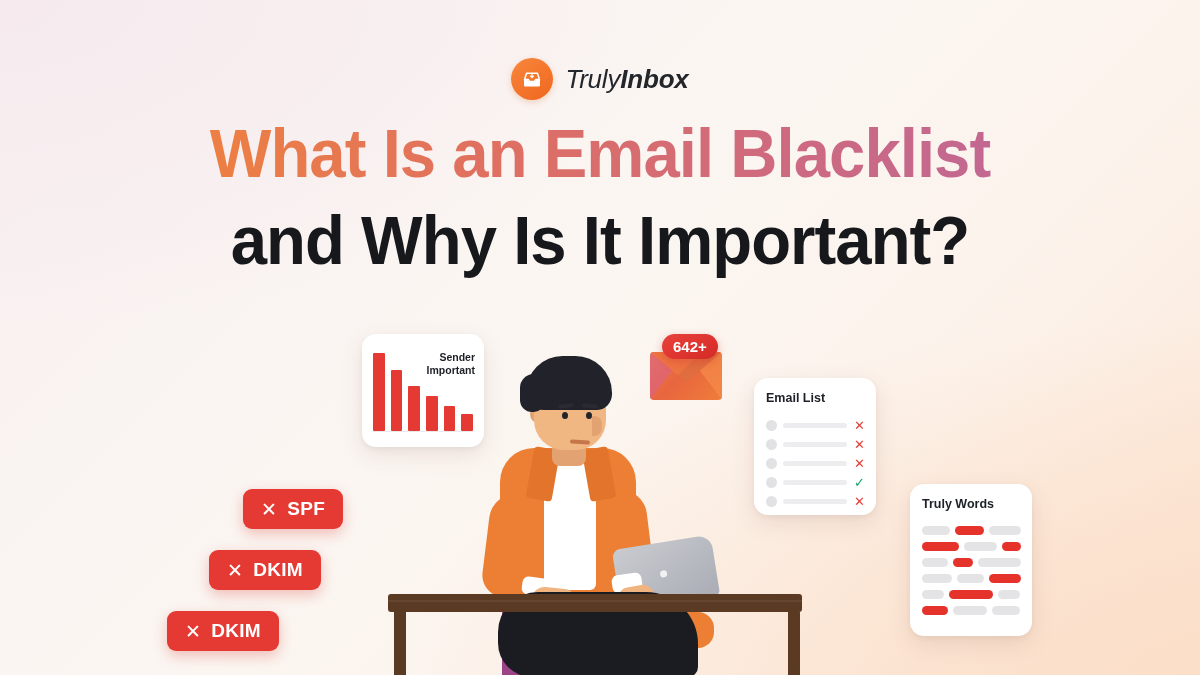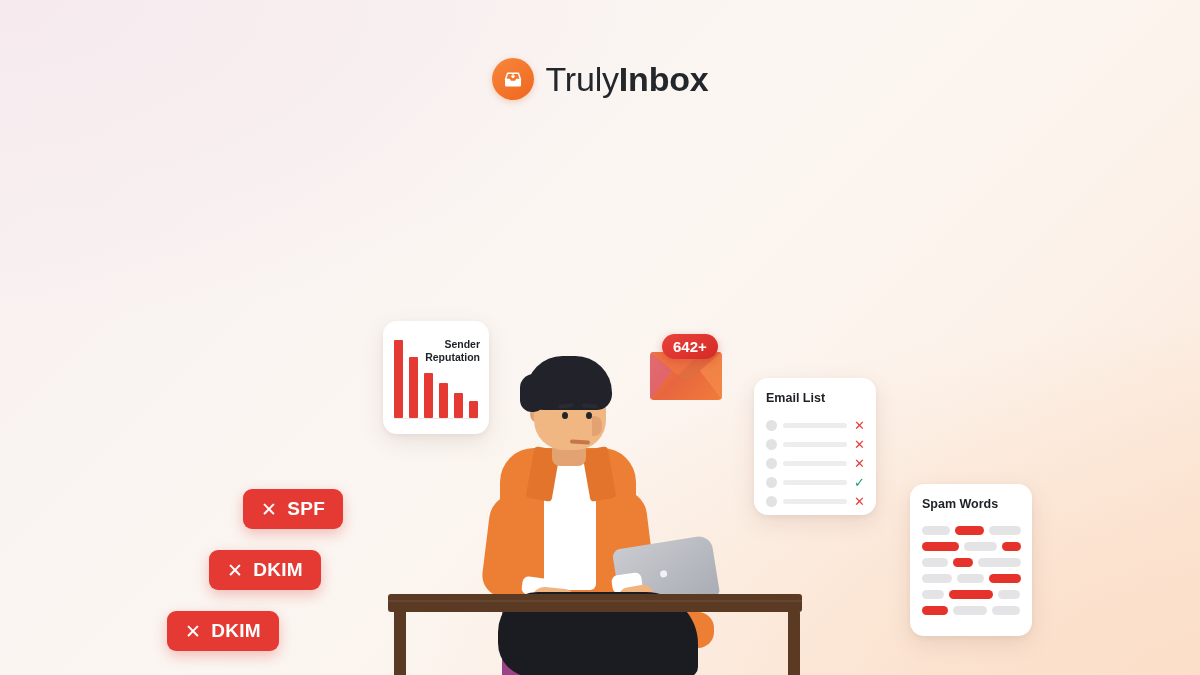--- a/index.html
+++ b/index.html
@@ -20,21 +20,21 @@
   .logo-wrap{
     position:absolute;left:0;right:0;top:58px;
     display:flex;align-items:center;justify-content:center;gap:12px;
   }
   .logo-mark{
     width:42px;height:42px;border-radius:50%;
     background:linear-gradient(145deg,#F7873C,#F0661E);
     display:flex;align-items:center;justify-content:center;
     box-shadow:0 2px 6px rgba(223,110,40,.28);
   }
-  .logo-text{font-size:34px;color:#23262B;letter-spacing:-.2px;white-space:nowrap;}
+  .logo-text{font-size:26px;color:#23262B;letter-spacing:-.2px;white-space:nowrap;font-style:italic;}
   .logo-text .b{font-weight:bold;}
   .logo-text .r{font-weight:400;}
 
   
   .headline{
     position:absolute;left:0;right:0;top:118px;text-align:center;
     font-weight:bold;line-height:1.04;letter-spacing:-1px;
   }
   .hl-1{
     font-size:68px;
@@ -47,21 +47,21 @@
   }
 
   
   .card{
     position:absolute;background:#FFFFFF;border-radius:14px;
     box-shadow:0 8px 22px rgba(120,80,70,.13), 0 2px 5px rgba(120,80,70,.07);
   }
   .card-title{font-size:12.5px;font-weight:bold;color:#1D2026;}
 
   
-  #sender-card{left:362px;top:321px;width:106px;height:113px;margin-left:21px;}
+  #sender-card{left:362px;top:334px;width:122px;height:113px;}
   #sender-card .sr-title{
     position:absolute;right:9px;top:17px;text-align:right;
     font-size:10.5px;font-weight:bold;color:#1D2026;line-height:1.2;
   }
   .sr-chart{
     position:absolute;left:11px;bottom:15px;right:11px;height:78px;
     display:flex;align-items:flex-end;gap:6px;
     border-bottom:1.5px solid #E9E9EC;
   }
   .sr-bar{flex:1;background:#E53A33;border-radius:1px;}
@@ -255,25 +255,29 @@
         <path d="M4 13h4l1.2 2h5.6L16 13h4v5.2a1.3 1.3 0 0 1-1.3 1.3H5.3A1.3 1.3 0 0 1 4 18.2V13z" fill="#ffffff"></path>
         <path d="M6.6 6.2h10.8l2.1 6.2h-3.8l-1.2 2H9.5l-1.2-2H4.5L6.6 6.2z" fill="none" stroke="#ffffff" stroke-width="1.5" stroke-linejoin="round"></path>
         <path d="M12 7v3.2M10.5 9.1 12 10.6l1.5-1.5" stroke="#ffffff" stroke-width="1.3" fill="none" stroke-linecap="round" stroke-linejoin="round"></path>
       </svg>
     </div>
     <div class="logo-text">
       <span class="r">Truly</span><span class="b">Inbox</span>
     </div>
   </div>
 
+  <div class="headline">
+    <span class="hl-1">What Is an Email Blacklist</span>
+    <span class="hl-2">and Why Is It Important?</span>
+  </div>
 
   <div class="card" id="sender-card">
     <div class="sr-title">
       <span>Sender</span><br>
-      <span>Reputation</span>
+      <span>Important</span>
     </div>
     <div class="sr-chart" id="sr-chart">
         <div class="sr-bar" style="height: 100%; background: rgb(229, 58, 51);"></div>
         <div class="sr-bar" style="height: 78%; background: rgb(229, 58, 51);"></div>
         <div class="sr-bar" style="height: 58%; background: rgb(229, 58, 51);"></div>
         <div class="sr-bar" style="height: 45%; background: rgb(229, 58, 51);"></div>
         <div class="sr-bar" style="height: 32%; background: rgb(229, 58, 51);"></div>
         <div class="sr-bar" style="height: 22%; background: rgb(229, 58, 51);"></div>
       </div>
   </div>
@@ -312,21 +316,21 @@
         </div>
         <div class="el-row">
           <div class="el-dot"></div>
           <div class="el-line"></div>
           <div class="el-mark x">✕</div>
         </div>
       </div>
   </div>
 
   <div class="card" id="spam-card">
-    <div class="card-title">Spam Words</div>
+    <div class="card-title">Truly Words</div>
     <div class="sw-rows" id="sw-rows">
         <div class="sw-row">
           <div class="sw-pill" style="width: 28px;"></div>
           <div class="sw-pill red" style="width: 30px;"></div>
           <div class="sw-pill" style="width: 32px;"></div>
         </div>
         <div class="sw-row">
           <div class="sw-pill red" style="width: 38px;"></div>
           <div class="sw-pill" style="width: 34px;"></div>
           <div class="sw-pill red" style="width: 20px;"></div>

